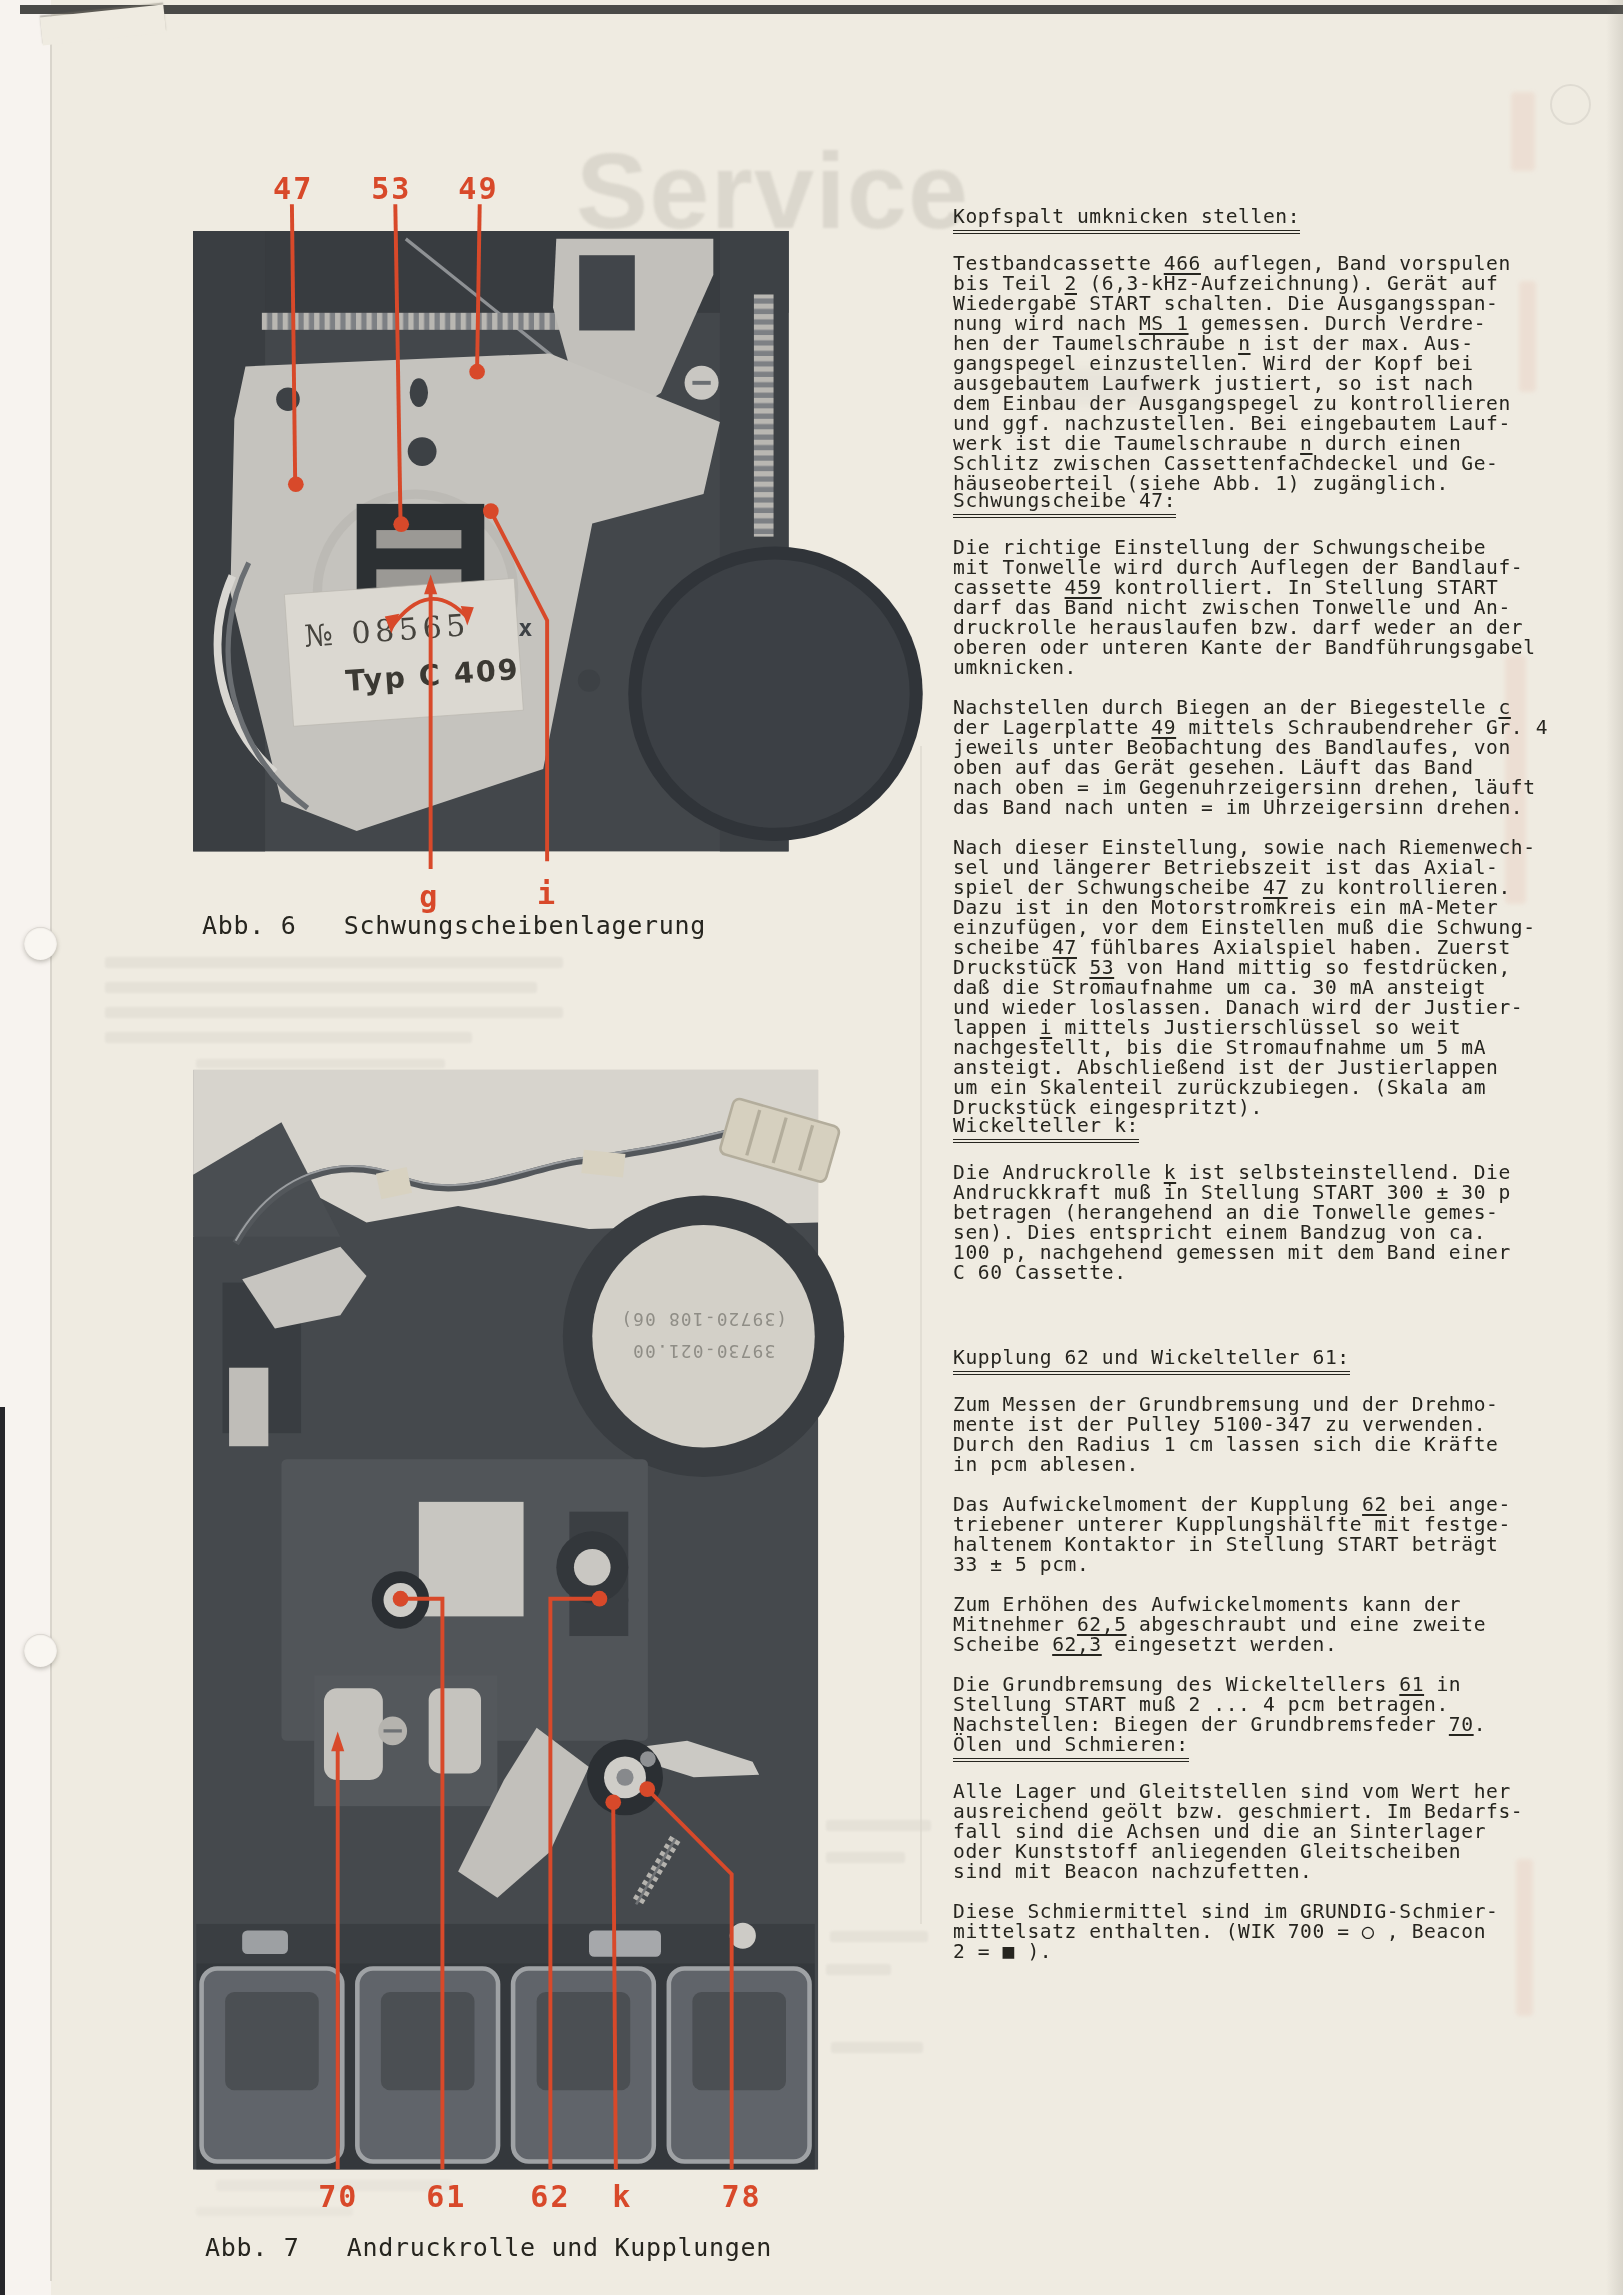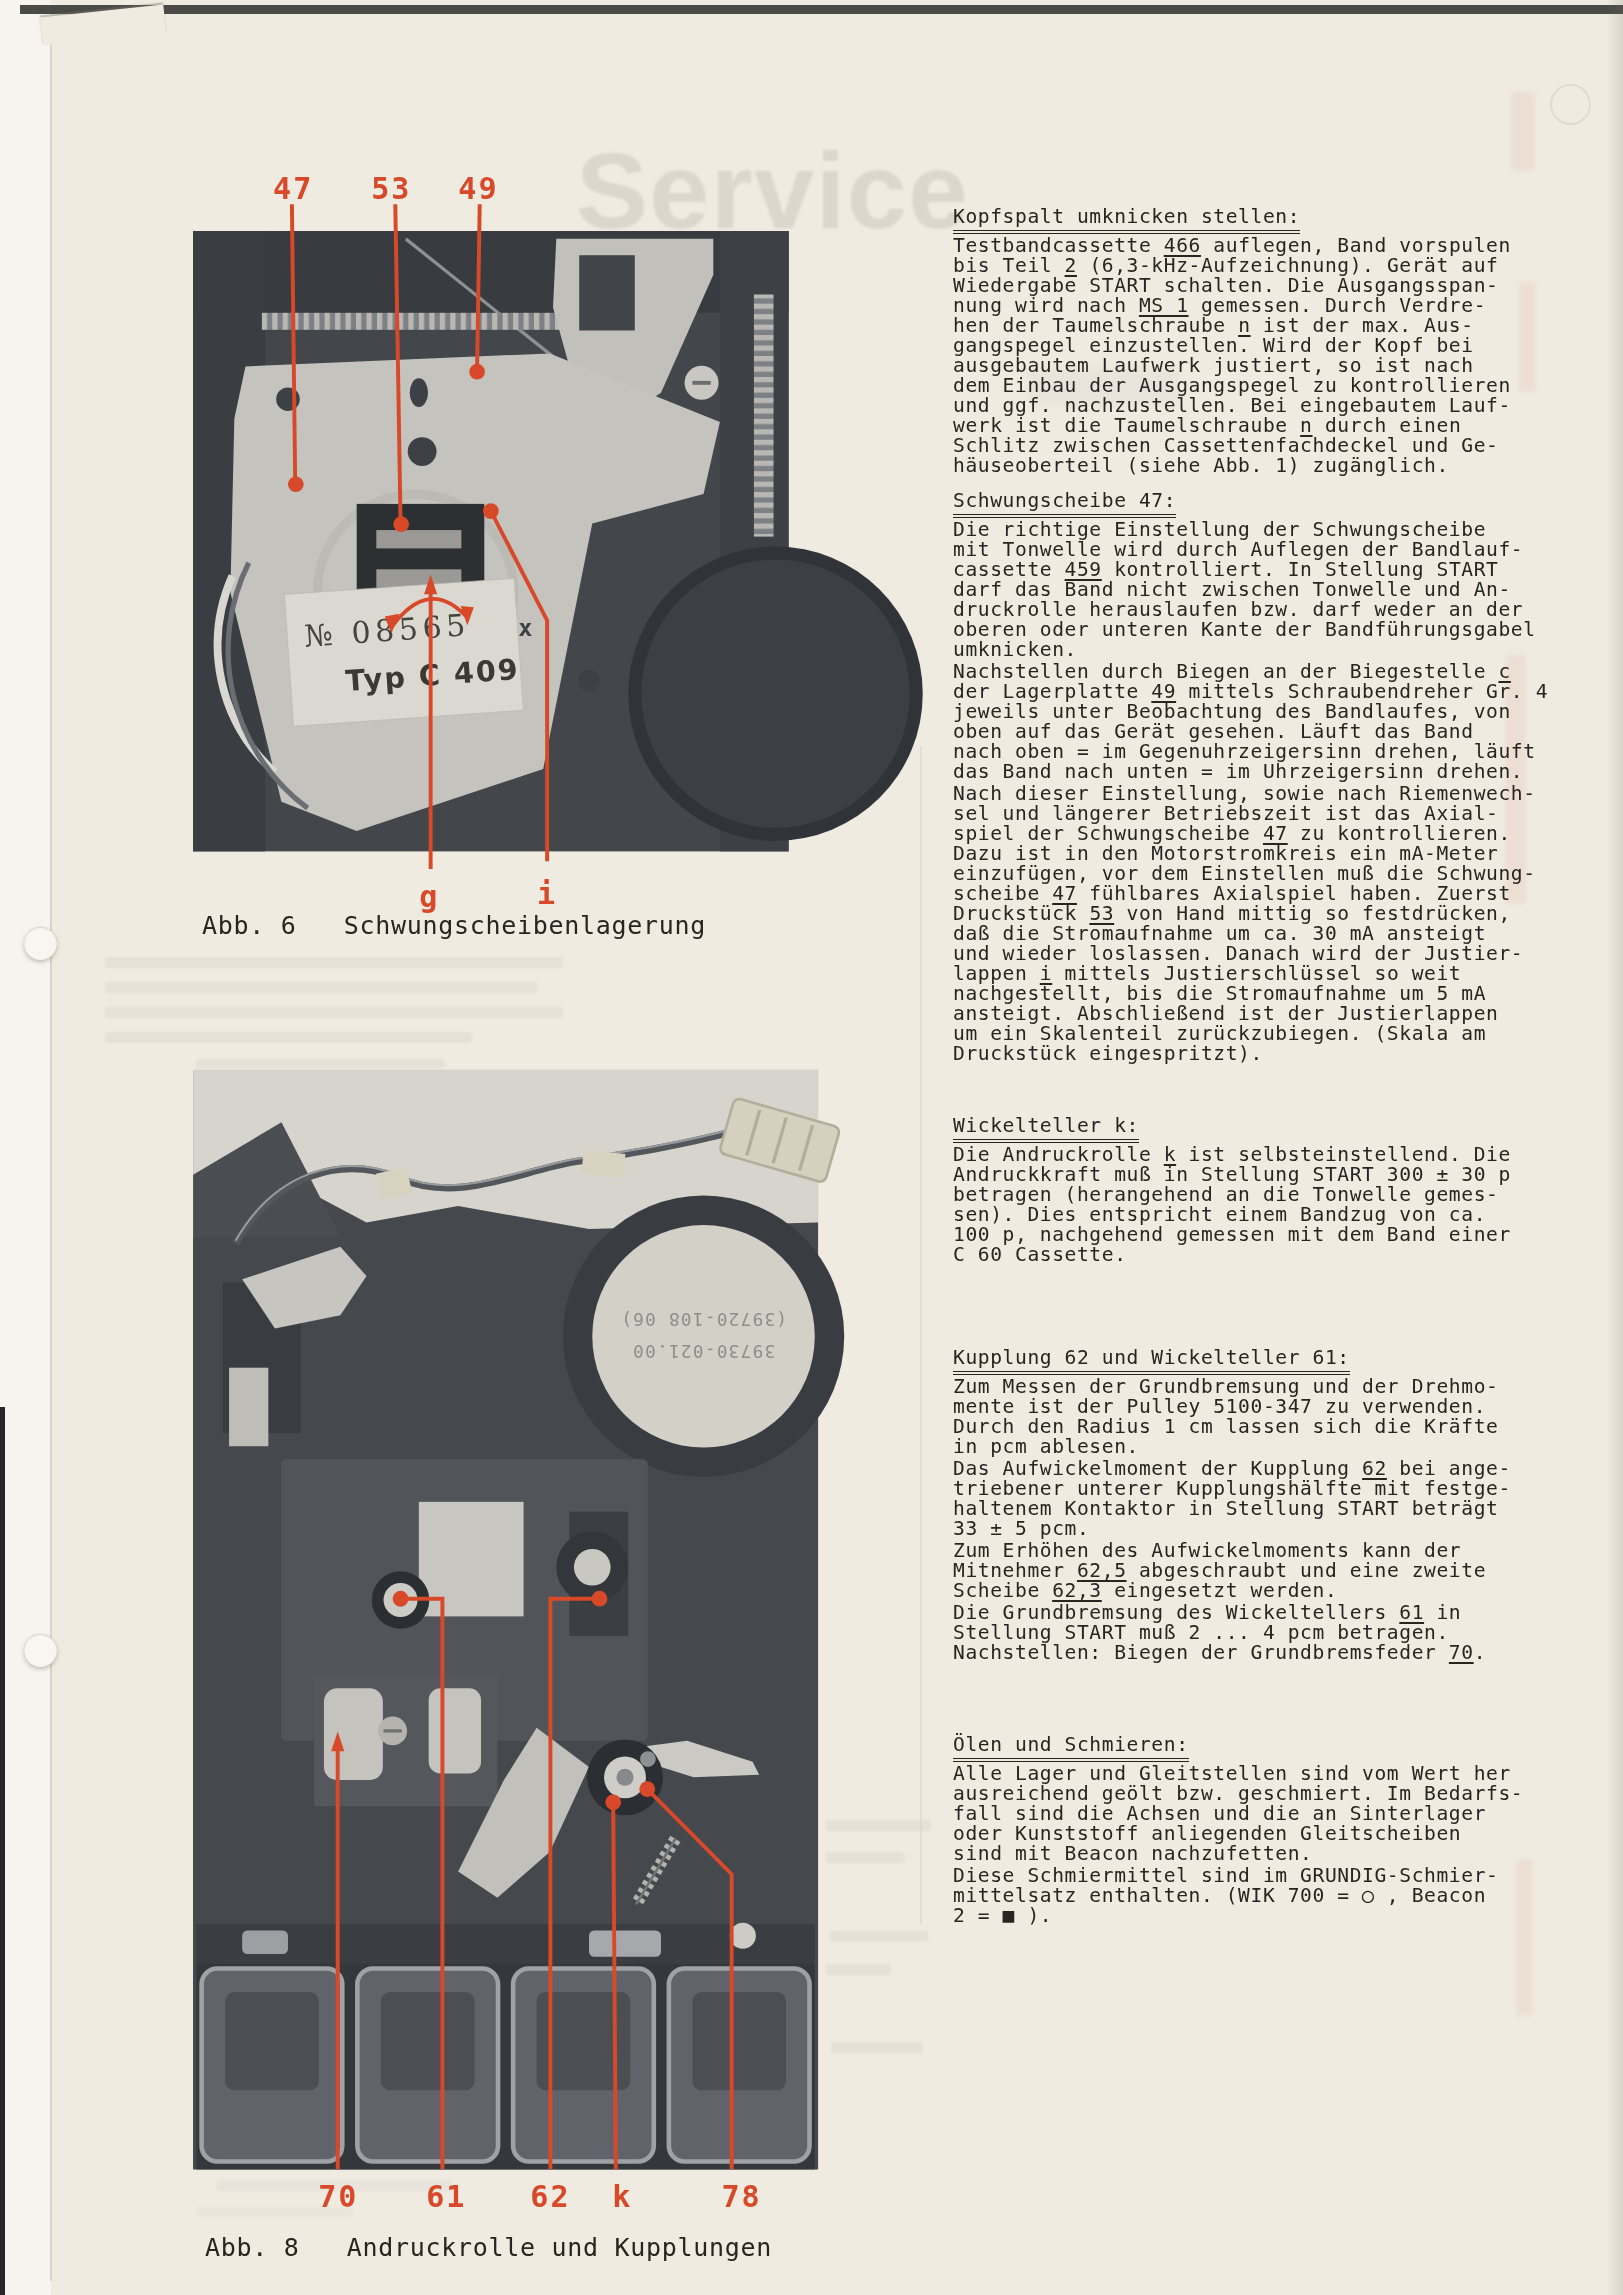--- a/index.html
+++ b/index.html
@@ -17,21 +17,21 @@
   .ghost-title{position:absolute;left:576px;top:128px;font-size:108px;font-weight:bold;
                font-family:"Liberation Sans",sans-serif;color:#dbd7cd;filter:blur(1.3px);letter-spacing:1.3px;}
   .g-bar{position:absolute;background:#ddd9d0;opacity:.55;filter:blur(1px);border-radius:2.6px;}
   .g-red{position:absolute;background:#e7c3b4;opacity:.3;filter:blur(2px);border-radius:3.9px;}
   .g-circle{position:absolute;width:37px;height:37px;border:2.6px solid #d3cfc6;border-radius:50%;opacity:.55;filter:blur(0.7px);}
   .crease-v{position:absolute;background:#d8d5cc;opacity:.6;}
   
   .text-col{position:absolute;left:953px;top:0;width:605px;font-size:19.6px;line-height:20px;letter-spacing:0.6px;}
   .tx-section{position:absolute;left:0;width:100%;}
   .tx-heading{display:table;border-bottom:4.6px double #26251f;padding-bottom:2.6px;white-space:pre;}
-  .tx-para{margin-top:2px;white-space:pre-wrap;}
+  .tx-para{margin-top:20px;white-space:pre-wrap;}
   .tx-para u, .tx-heading u{text-decoration:underline;text-decoration-thickness:2px;text-underline-offset:3.3px;}
   
   .fig-caption{position:absolute;font-size:25px;letter-spacing:0.7px;white-space:pre;}
   
   .art{position:absolute;left:0;top:0;}
   .co-label{font-family:"DejaVu Sans Mono",monospace;font-weight:bold;font-size:46px;fill:#d8492a;letter-spacing:3px;}
   .tag-no{font-family:"DejaVu Serif",serif;font-size:46px;fill:#45433d;letter-spacing:7px;}
   .tag-typ{font-family:"DejaVu Sans",sans-serif;font-weight:bold;font-size:44px;fill:#3b3933;letter-spacing:3px;}
   .motor-txt{font-family:"DejaVu Sans Mono",monospace;font-size:27px;fill:#8f8d86;letter-spacing:2px;}
   .x-mark{font-family:"DejaVu Sans Mono",monospace;font-weight:bold;font-size:36px;fill:#3e4246;}
@@ -225,21 +225,21 @@
       <text class="co-label" x="836" y="1382" text-anchor="middle">i</text>
       <text class="co-label" x="517" y="3372" text-anchor="middle">70</text>
       <text class="co-label" x="682" y="3372" text-anchor="middle">61</text>
       <text class="co-label" x="841" y="3372" text-anchor="middle">62</text>
       <text class="co-label" x="951" y="3372" text-anchor="middle">k</text>
       <text class="co-label" x="1133" y="3372" text-anchor="middle">78</text>
     </g>
   </svg>
 
   <div class="fig-caption" style="left:202px;top:911px;">Abb. 6   Schwungscheibenlagerung</div>
-  <div class="fig-caption" style="left:205px;top:2233px;">Abb. 8   Andruckrolle und Kupplungen</div>
+  <div class="fig-caption" style="left:205px;top:2233px;">Abb. 7   Andruckrolle und Kupplungen</div>
 
   <div class="text-col">
       <div class="tx-section" style="top: 207px;">
         <div class="tx-heading">Kopfspalt umknicken stellen:</div>
         <div class="tx-para">Testbandcassette <u>466</u> auflegen, Band vorspulen<br>bis Teil <u>2</u> (6,3-kHz-Aufzeichnung). Gerät auf<br>Wiedergabe START schalten. Die Ausgangsspan-<br>nung wird nach <u>MS 1</u> gemessen. Durch Verdre-<br>hen der Taumelschraube <u>n</u> ist der max. Aus-<br>gangspegel einzustellen. Wird der Kopf bei<br>ausgebautem Laufwerk justiert, so ist nach<br>dem Einbau der Ausgangspegel zu kontrollieren<br>und ggf. nachzustellen. Bei eingebautem Lauf-<br>werk ist die Taumelschraube <u>n</u> durch einen<br>Schlitz zwischen Cassettenfachdeckel und Ge-<br>häuseoberteil (siehe Abb. 1) zugänglich.</div>
       </div>
       <div class="tx-section" style="top: 491px;">
         <div class="tx-heading">Schwungscheibe 47:</div>
         <div class="tx-para">Die richtige Einstellung der Schwungscheibe<br>mit Tonwelle wird durch Auflegen der Bandlauf-<br>cassette <u>459</u> kontrolliert. In Stellung START<br>darf das Band nicht zwischen Tonwelle und An-<br>druckrolle herauslaufen bzw. darf weder an der<br>oberen oder unteren Kante der Bandführungsgabel<br>umknicken.</div>
         <div class="tx-para">Nachstellen durch Biegen an der Biegestelle <u>c</u><br>der Lagerplatte <u>49</u> mittels Schraubendreher Gr. 4<br>jeweils unter Beobachtung des Bandlaufes, von<br>oben auf das Gerät gesehen. Läuft das Band<br>nach oben = im Gegenuhrzeigersinn drehen, läuft<br>das Band nach unten = im Uhrzeigersinn drehen.</div>

